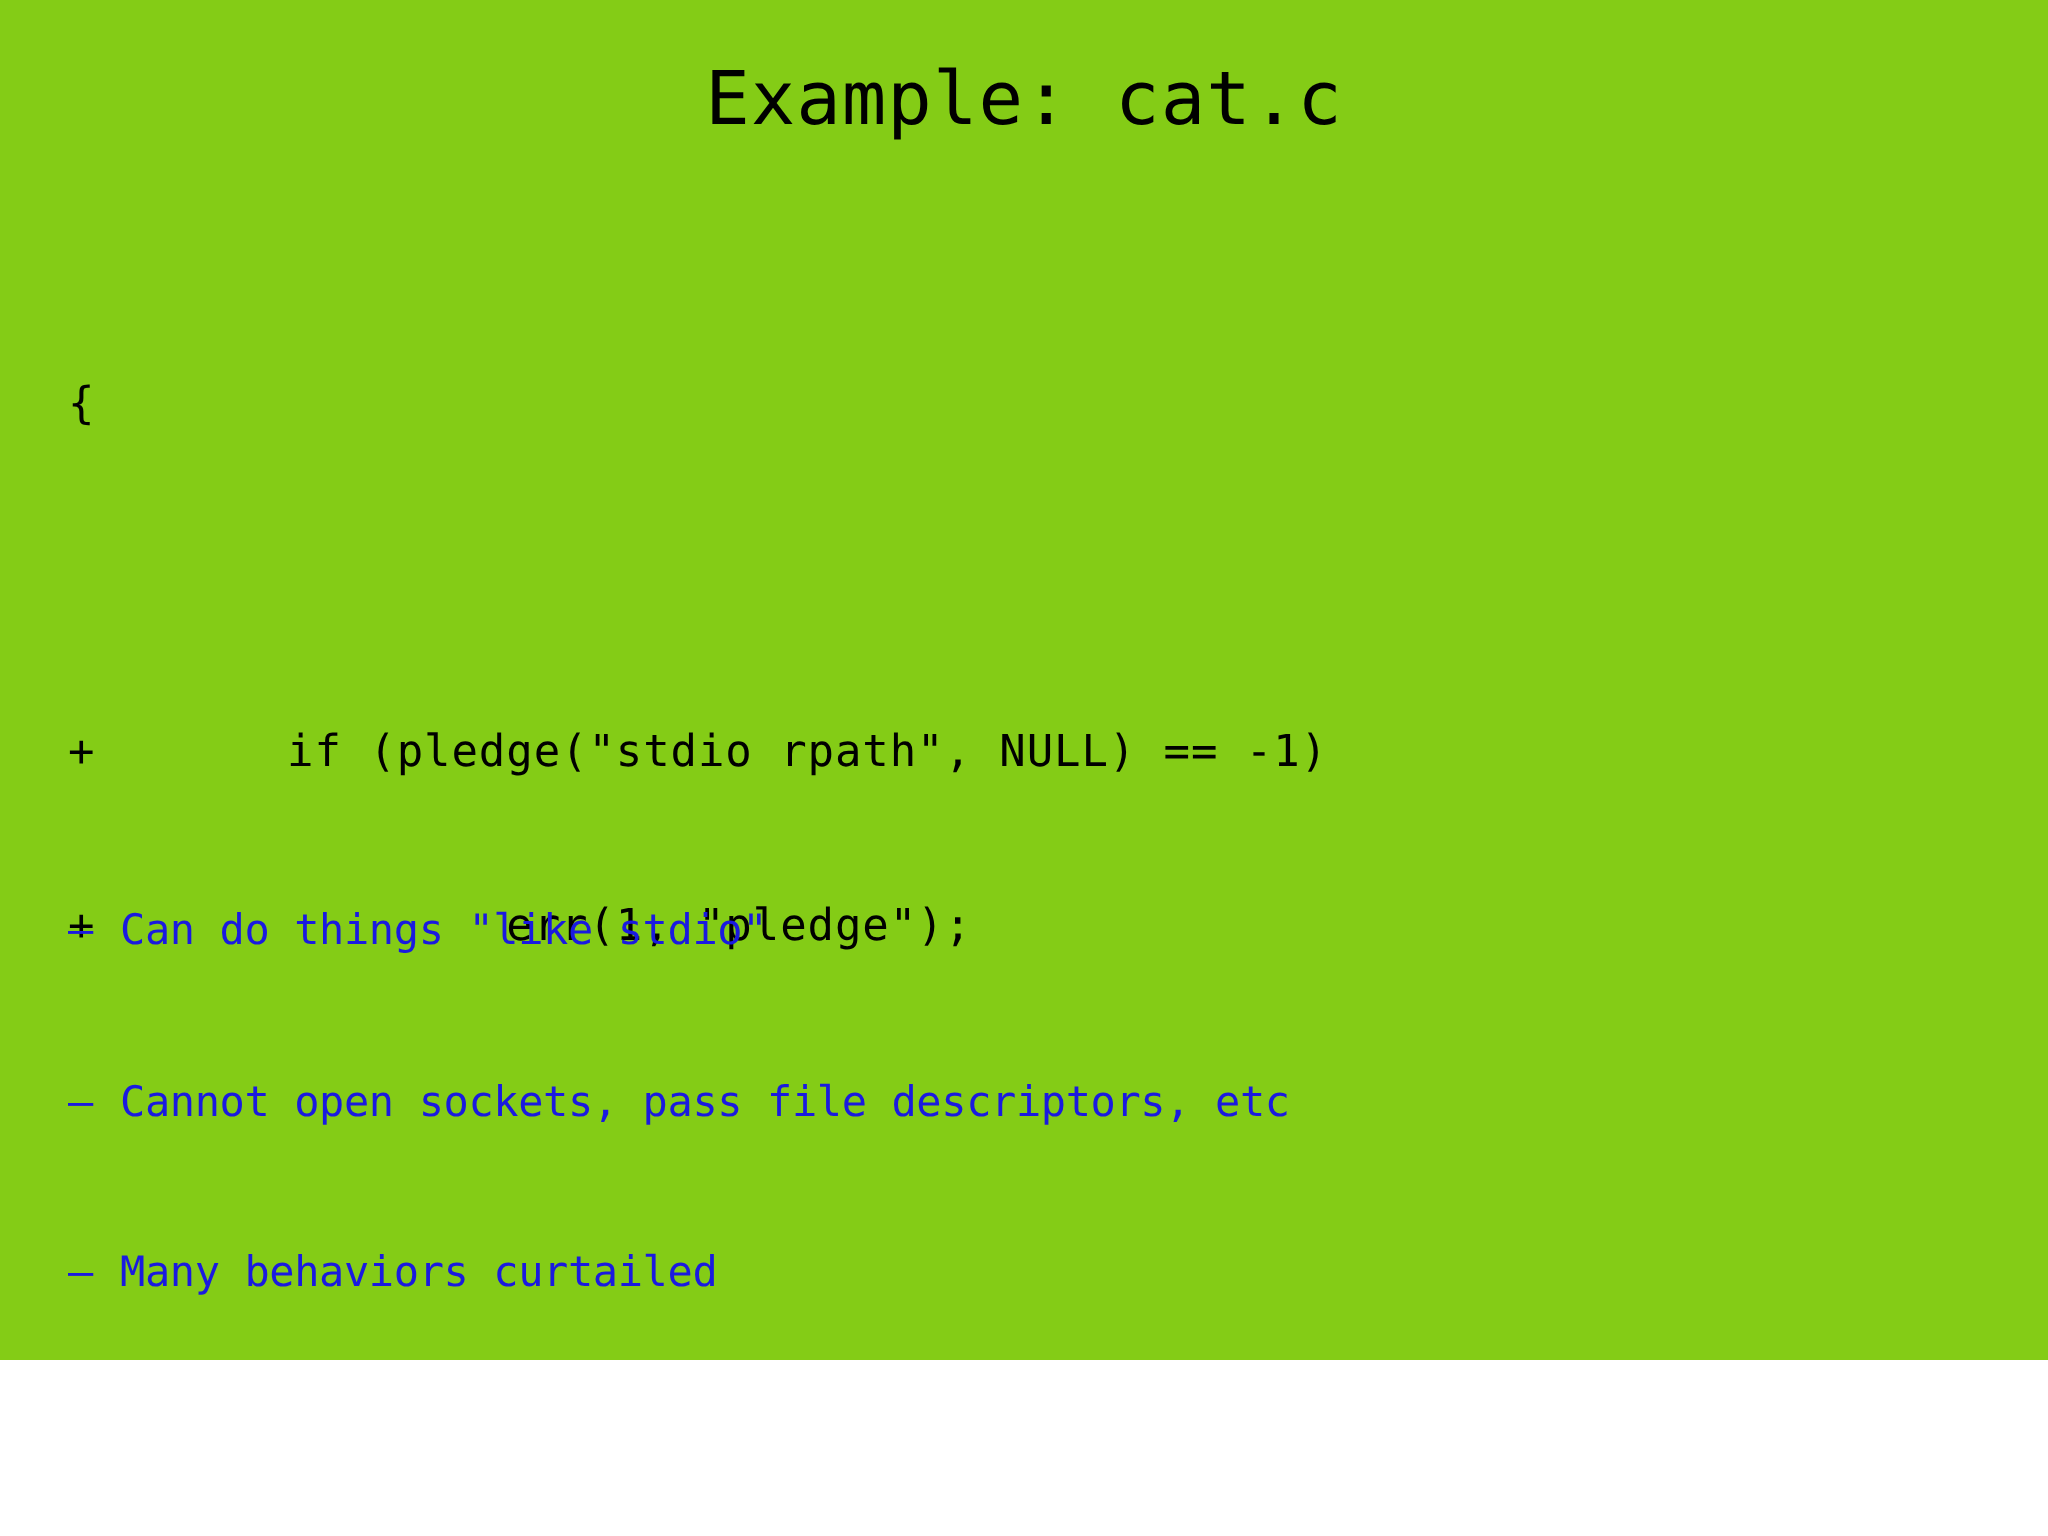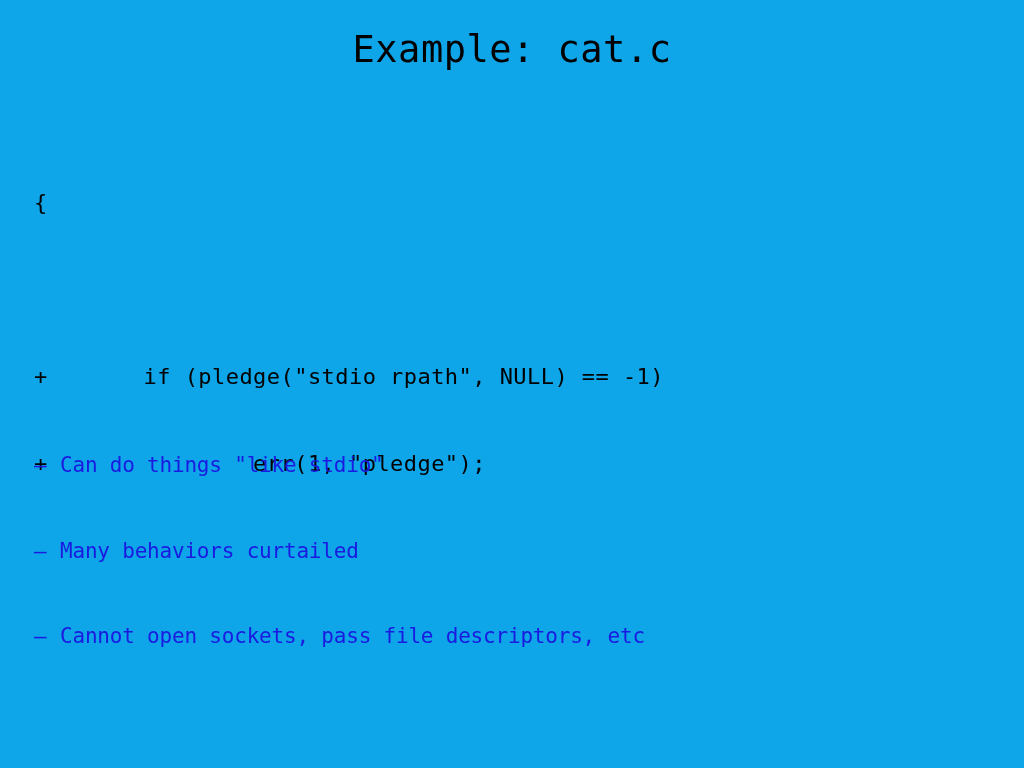--- a/index.html
+++ b/index.html
@@ -5,22 +5,22 @@
 <style>
   html, body {
     margin: 0;
     padding: 0;
     background: #ffffff;
   }
 
   #slide {
     position: relative;
     width: 1024px;
-    height: 768px;
-    background: #0ea5e9;
+    height: 680px;
+    background: #84cc16;
     overflow: hidden;
     font-family: "DejaVu Sans Mono", "Liberation Mono", monospace;
     -webkit-font-smoothing: antialiased;
   }
 
   
   #slide-title {
     position: absolute;
     left: 0;
     top: 27px;
@@ -100,17 +100,17 @@
     <span class="code-line">{</span>
     <span class="code-line blank"></span>
     <span class="code-line">+       if (pledge("stdio rpath", NULL) == -1)</span>
     <span class="code-line">+               err(1, "pledge");</span>
     <span class="code-line blank"></span>
     
   </div>
 
   <div id="bullet-list">
     <span class="bullet-line"><span class="bullet-dash">–</span><span class="bullet-text">Can do things "like stdio"</span></span>
+    <span class="bullet-line"><span class="bullet-dash">–</span><span class="bullet-text">Cannot open sockets, pass file descriptors, etc</span></span>
     <span class="bullet-line"><span class="bullet-dash">–</span><span class="bullet-text">Many behaviors curtailed</span></span>
-    <span class="bullet-line"><span class="bullet-dash">–</span><span class="bullet-text">Cannot open sockets, pass file descriptors, etc</span></span>
   </div>
 
 </div>
 
 </body></html>

